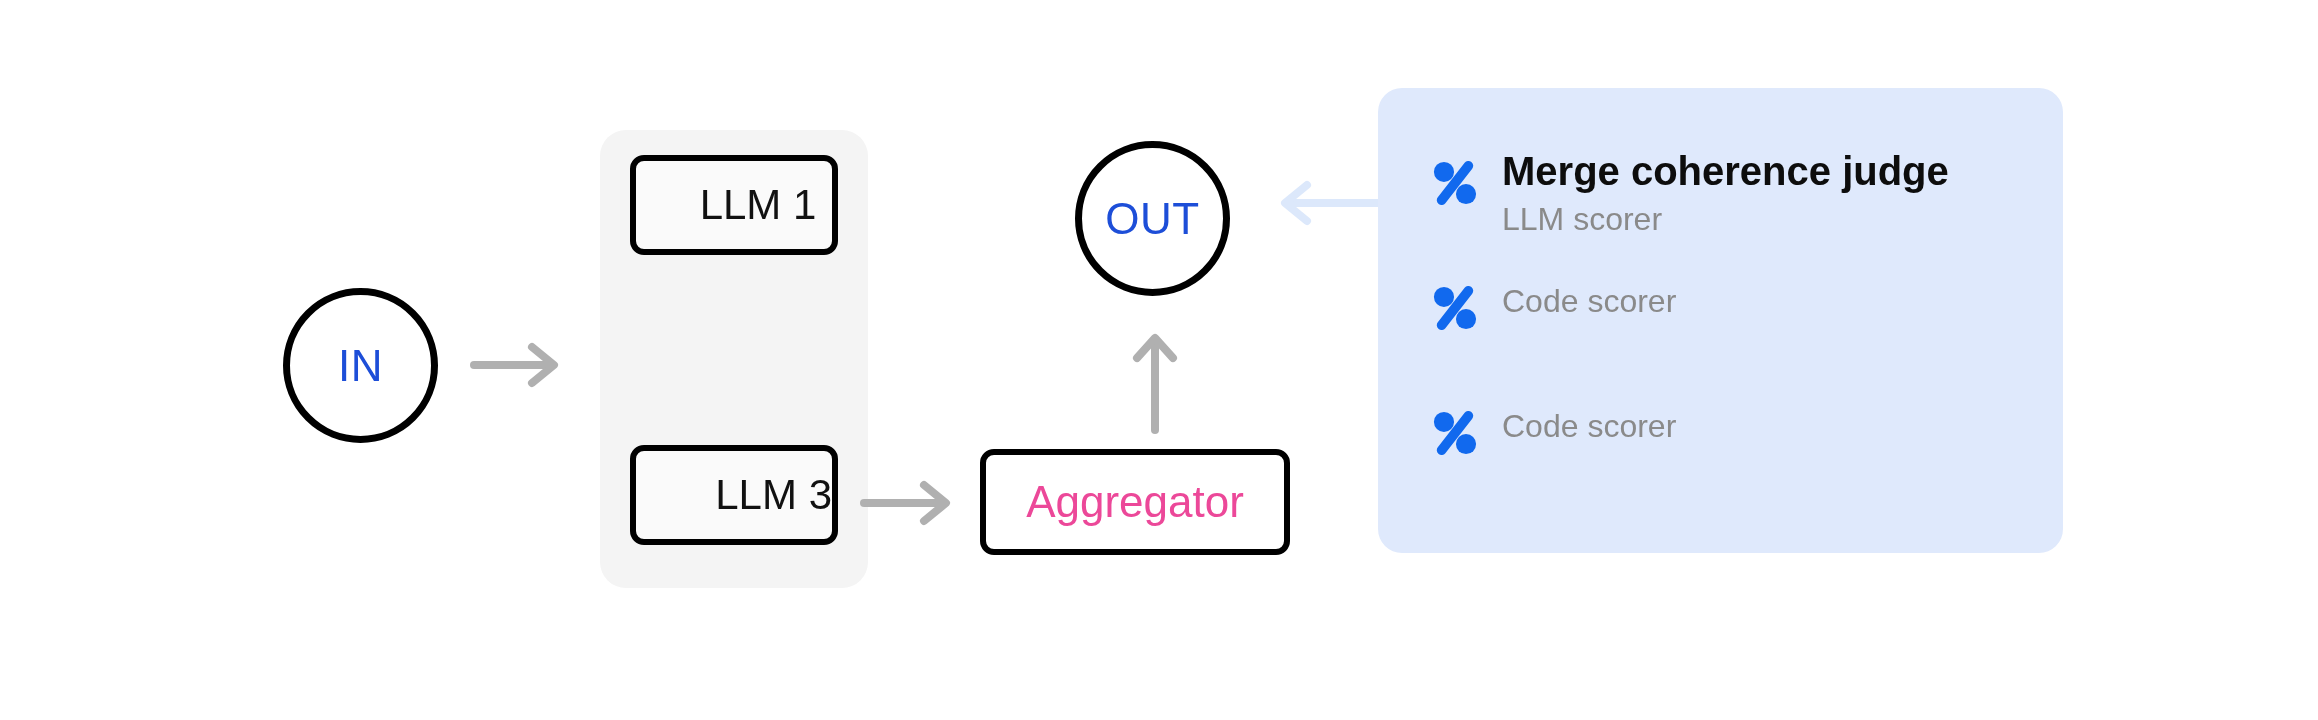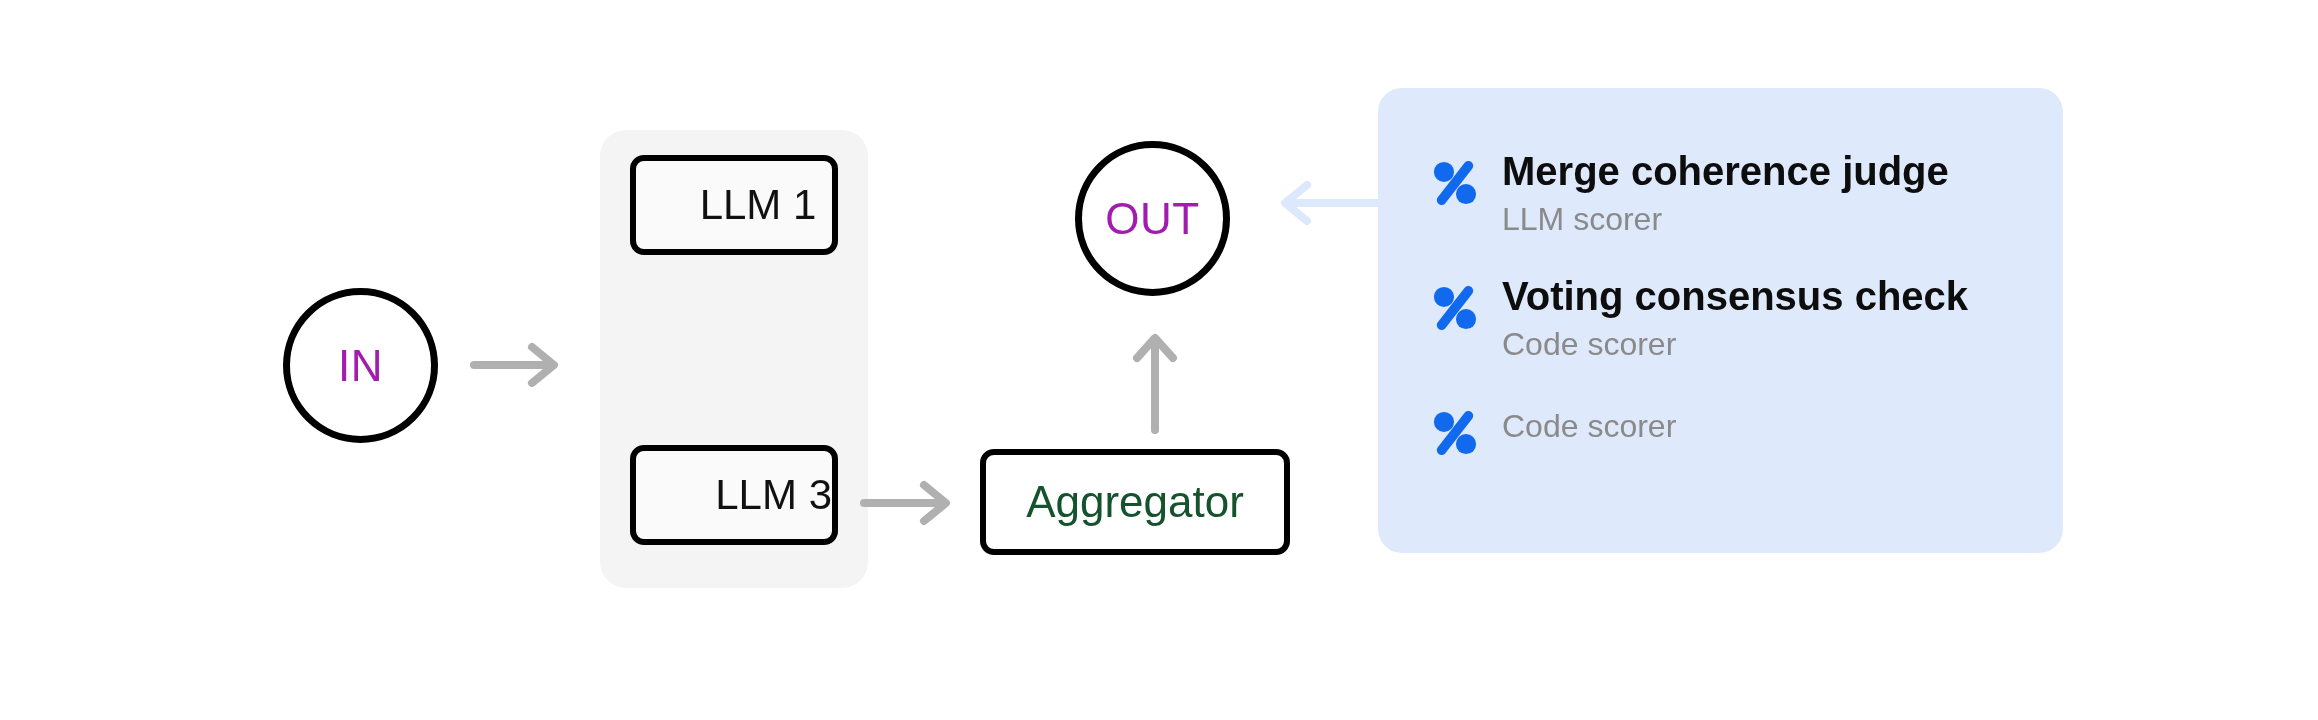--- a/index.html
+++ b/index.html
@@ -26,21 +26,21 @@
     box-sizing: border-box;
     border: 7px solid #000000;
     border-radius: 50%;
     background: #ffffff;
     display: flex;
     align-items: center;
     justify-content: center;
   }
   .node-circle span {
     font-size: 44px;
-    color: #a21caf;
+    color: #1d4ed8;
     letter-spacing: 0.5px;
     line-height: 1;
   }
 
   #in-node  { left: 283px; top: 288px; width: 155px; height: 155px; }
   #out-node { left: 1075px; top: 141px; width: 155px; height: 155px; }
 
   
   #llm-stack {
     position: absolute;
@@ -83,21 +83,21 @@
     box-sizing: border-box;
     background: #ffffff;
     border: 6px solid #000000;
     border-radius: 14px;
     display: flex;
     align-items: center;
     justify-content: center;
   }
   #aggregator-node span {
     font-size: 44px;
-    color: #14532d;
+    color: #ec4899;
     line-height: 1;
   }
 
   
   .arrow-svg { position: absolute; overflow: visible; }
 
   
   #scorer-panel {
     position: absolute;
     left: 1378px;
@@ -197,21 +197,20 @@
       </div>
     </div>
 
     <div class="scorer-row">
       <svg class="scorer-icon" viewBox="0 0 48 48">
         <circle cx="12.5" cy="12.5" r="10.5" fill="#1169ee"></circle>
         <circle cx="35.5" cy="35.5" r="10.5" fill="#1169ee"></circle>
         <path d="M38 6 L10 42" stroke="#1169ee" stroke-width="10" stroke-linecap="round"></path>
       </svg>
       <div class="scorer-text">
-        <div class="scorer-title">Voting consensus check</div>
         <div class="scorer-sub">Code scorer</div>
       </div>
     </div>
 
     <div class="scorer-row">
       <svg class="scorer-icon" viewBox="0 0 48 48">
         <circle cx="12.5" cy="12.5" r="10.5" fill="#1169ee"></circle>
         <circle cx="35.5" cy="35.5" r="10.5" fill="#1169ee"></circle>
         <path d="M38 6 L10 42" stroke="#1169ee" stroke-width="10" stroke-linecap="round"></path>
       </svg>

